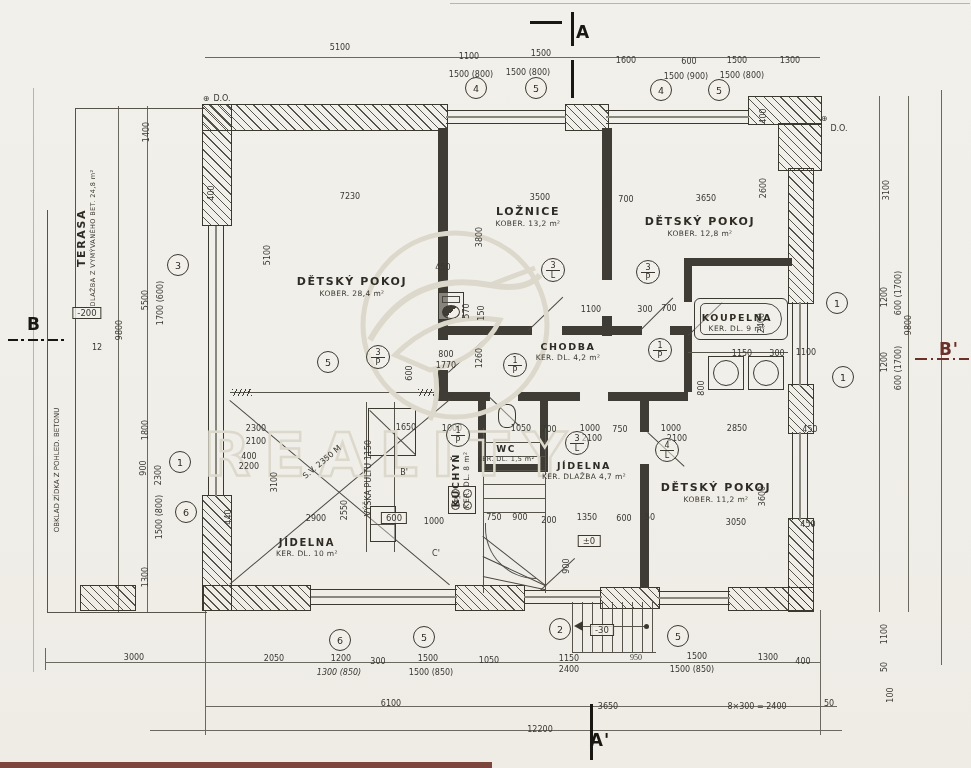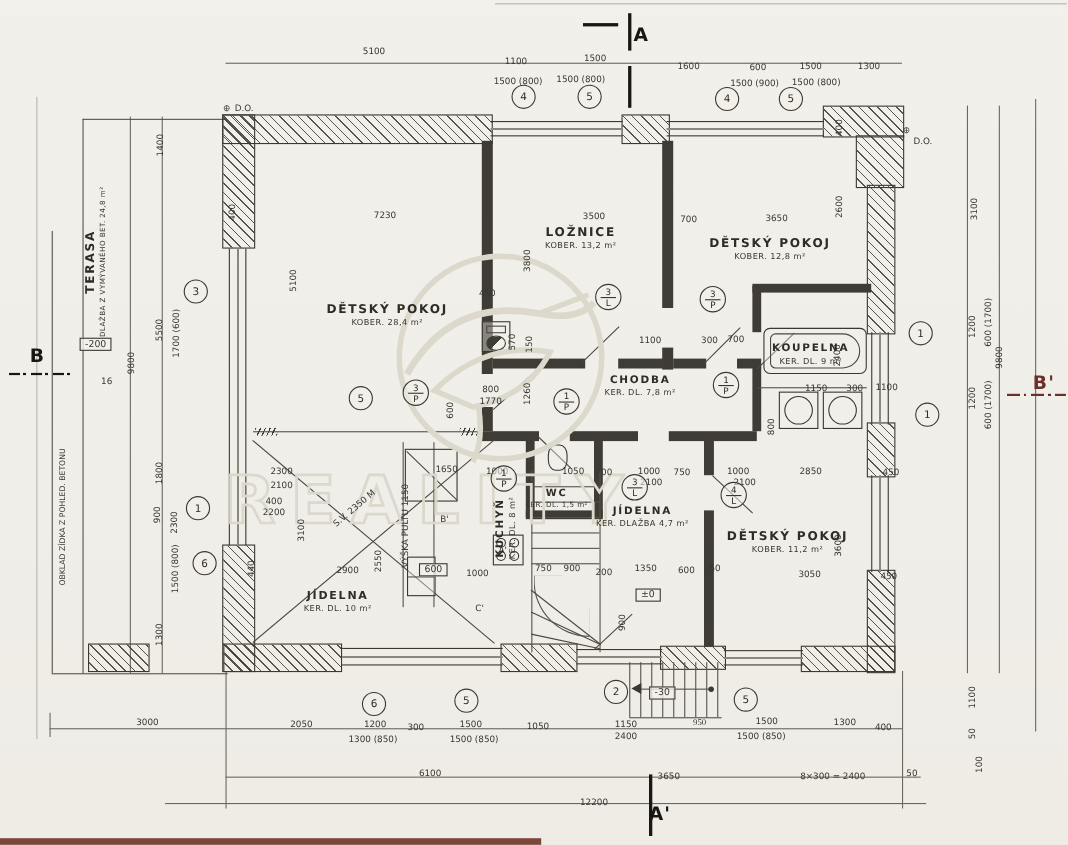--- a/index.html
+++ b/index.html
@@ -251,23 +251,23 @@
       <span class="rl-sub">KOBER.  13,2 m²</span>
     </div>
     <div class="room-label" style="left:700px;top:226px;">
       <span class="rl-name">DĚTSKÝ  POKOJ</span>
       <span class="rl-sub">KOBER.  12,8 m²</span>
     </div>
     <div class="room-label" style="left:737px;top:322px;">
       <span class="rl-name" style="font-size:9.5px;">KOUPELNA</span>
       <span class="rl-sub">KER. DL. 9 m²</span>
     </div>
-    <div class="room-label" style="left:582px;top:351px;">
+    <div class="room-label" style="left:568px;top:351px;">
       <span class="rl-name" style="font-size:9.5px;">CHODBA</span>
-      <span class="rl-sub">KER. DL. 7,8 m²</span>
+      <span class="rl-sub">KER. DL. 4,2 m²</span>
     </div>
     <div class="room-label" style="left:307px;top:547px;">
       <span class="rl-name" style="font-size:10px;">JÍDELNA</span>
       <span class="rl-sub">KER. DL. 10 m²</span>
     </div>
     <div class="room-label rot" style="left:460px;top:480px;">
       <span class="rl-name" style="font-size:9.5px;">KUCHYŇ</span>
       <span class="rl-sub">KER. DL. 8 m²</span>
     </div>
     <div class="room-label" style="left:506px;top:453px;">
@@ -325,30 +325,30 @@
       <span class="dim" style="left: 274px; top: 658px; transform: translate(-50%, -50%) rotate(0deg);">2050</span>
       <span class="dim" style="left: 341px; top: 658px; transform: translate(-50%, -50%) rotate(0deg);">1200</span>
       <span class="dim" style="left: 378px; top: 661px; transform: translate(-50%, -50%) rotate(0deg);">300</span>
       <span class="dim" style="left: 428px; top: 658px; transform: translate(-50%, -50%) rotate(0deg);">1500</span>
       <span class="dim" style="left: 489px; top: 660px; transform: translate(-50%, -50%) rotate(0deg);">1050</span>
       <span class="dim" style="left: 569px; top: 658px; transform: translate(-50%, -50%) rotate(0deg);">1150</span>
       <span class="dim" style="left: 636px; top: 657px; transform: translate(-50%, -50%) rotate(0deg); font-family: Liberation Serif, serif;">950</span>
       <span class="dim" style="left: 697px; top: 656px; transform: translate(-50%, -50%) rotate(0deg);">1500</span>
       <span class="dim" style="left: 768px; top: 657px; transform: translate(-50%, -50%) rotate(0deg);">1300</span>
       <span class="dim" style="left: 803px; top: 661px; transform: translate(-50%, -50%) rotate(0deg);">400</span>
-      <span class="dim" style="left: 339px; top: 672px; transform: translate(-50%, -50%) rotate(0deg);">1300 (850)</span>
+      <span class="dim" style="left: 339px; top: 672px; transform: translate(-50%, -50%) rotate(0deg); font-style: italic;">1300 (850)</span>
       <span class="dim" style="left: 431px; top: 672px; transform: translate(-50%, -50%) rotate(0deg);">1500 (850)</span>
       <span class="dim" style="left: 569px; top: 669px; transform: translate(-50%, -50%) rotate(0deg);">2400</span>
       <span class="dim" style="left: 692px; top: 669px; transform: translate(-50%, -50%) rotate(0deg);">1500 (850)</span>
       <span class="dim" style="left: 391px; top: 703px; transform: translate(-50%, -50%) rotate(0deg);">6100</span>
       <span class="dim" style="left: 608px; top: 706px; transform: translate(-50%, -50%) rotate(0deg);">3650</span>
       <span class="dim" style="left: 757px; top: 706px; transform: translate(-50%, -50%) rotate(0deg);">8×300 = 2400</span>
       <span class="dim" style="left: 829px; top: 703px; transform: translate(-50%, -50%) rotate(0deg);">50</span>
       <span class="dim" style="left: 540px; top: 729px; transform: translate(-50%, -50%) rotate(0deg);">12200</span>
-      <span class="dim" style="left: 97px; top: 347px; transform: translate(-50%, -50%) rotate(0deg);">16</span>
+      <span class="dim" style="left: 97px; top: 347px; transform: translate(-50%, -50%) rotate(0deg);">12</span>
       <span class="dim" style="left: 350px; top: 196px; transform: translate(-50%, -50%) rotate(0deg);">7230</span>
       <span class="dim" style="left: 267px; top: 255px; transform: translate(-50%, -50%) rotate(-90deg);">5100</span>
       <span class="dim" style="left: 211px; top: 193px; transform: translate(-50%, -50%) rotate(-90deg);">400</span>
       <span class="dim" style="left: 540px; top: 197px; transform: translate(-50%, -50%) rotate(0deg);">3500</span>
       <span class="dim" style="left: 479px; top: 237px; transform: translate(-50%, -50%) rotate(-90deg);">3800</span>
       <span class="dim" style="left: 626px; top: 199px; transform: translate(-50%, -50%) rotate(0deg);">700</span>
       <span class="dim" style="left: 706px; top: 198px; transform: translate(-50%, -50%) rotate(0deg);">3650</span>
       <span class="dim" style="left: 763px; top: 188px; transform: translate(-50%, -50%) rotate(-90deg);">2600</span>
       <span class="dim" style="left: 591px; top: 309px; transform: translate(-50%, -50%) rotate(0deg);">1100</span>
       <span class="dim" style="left: 645px; top: 309px; transform: translate(-50%, -50%) rotate(0deg);">300</span>

